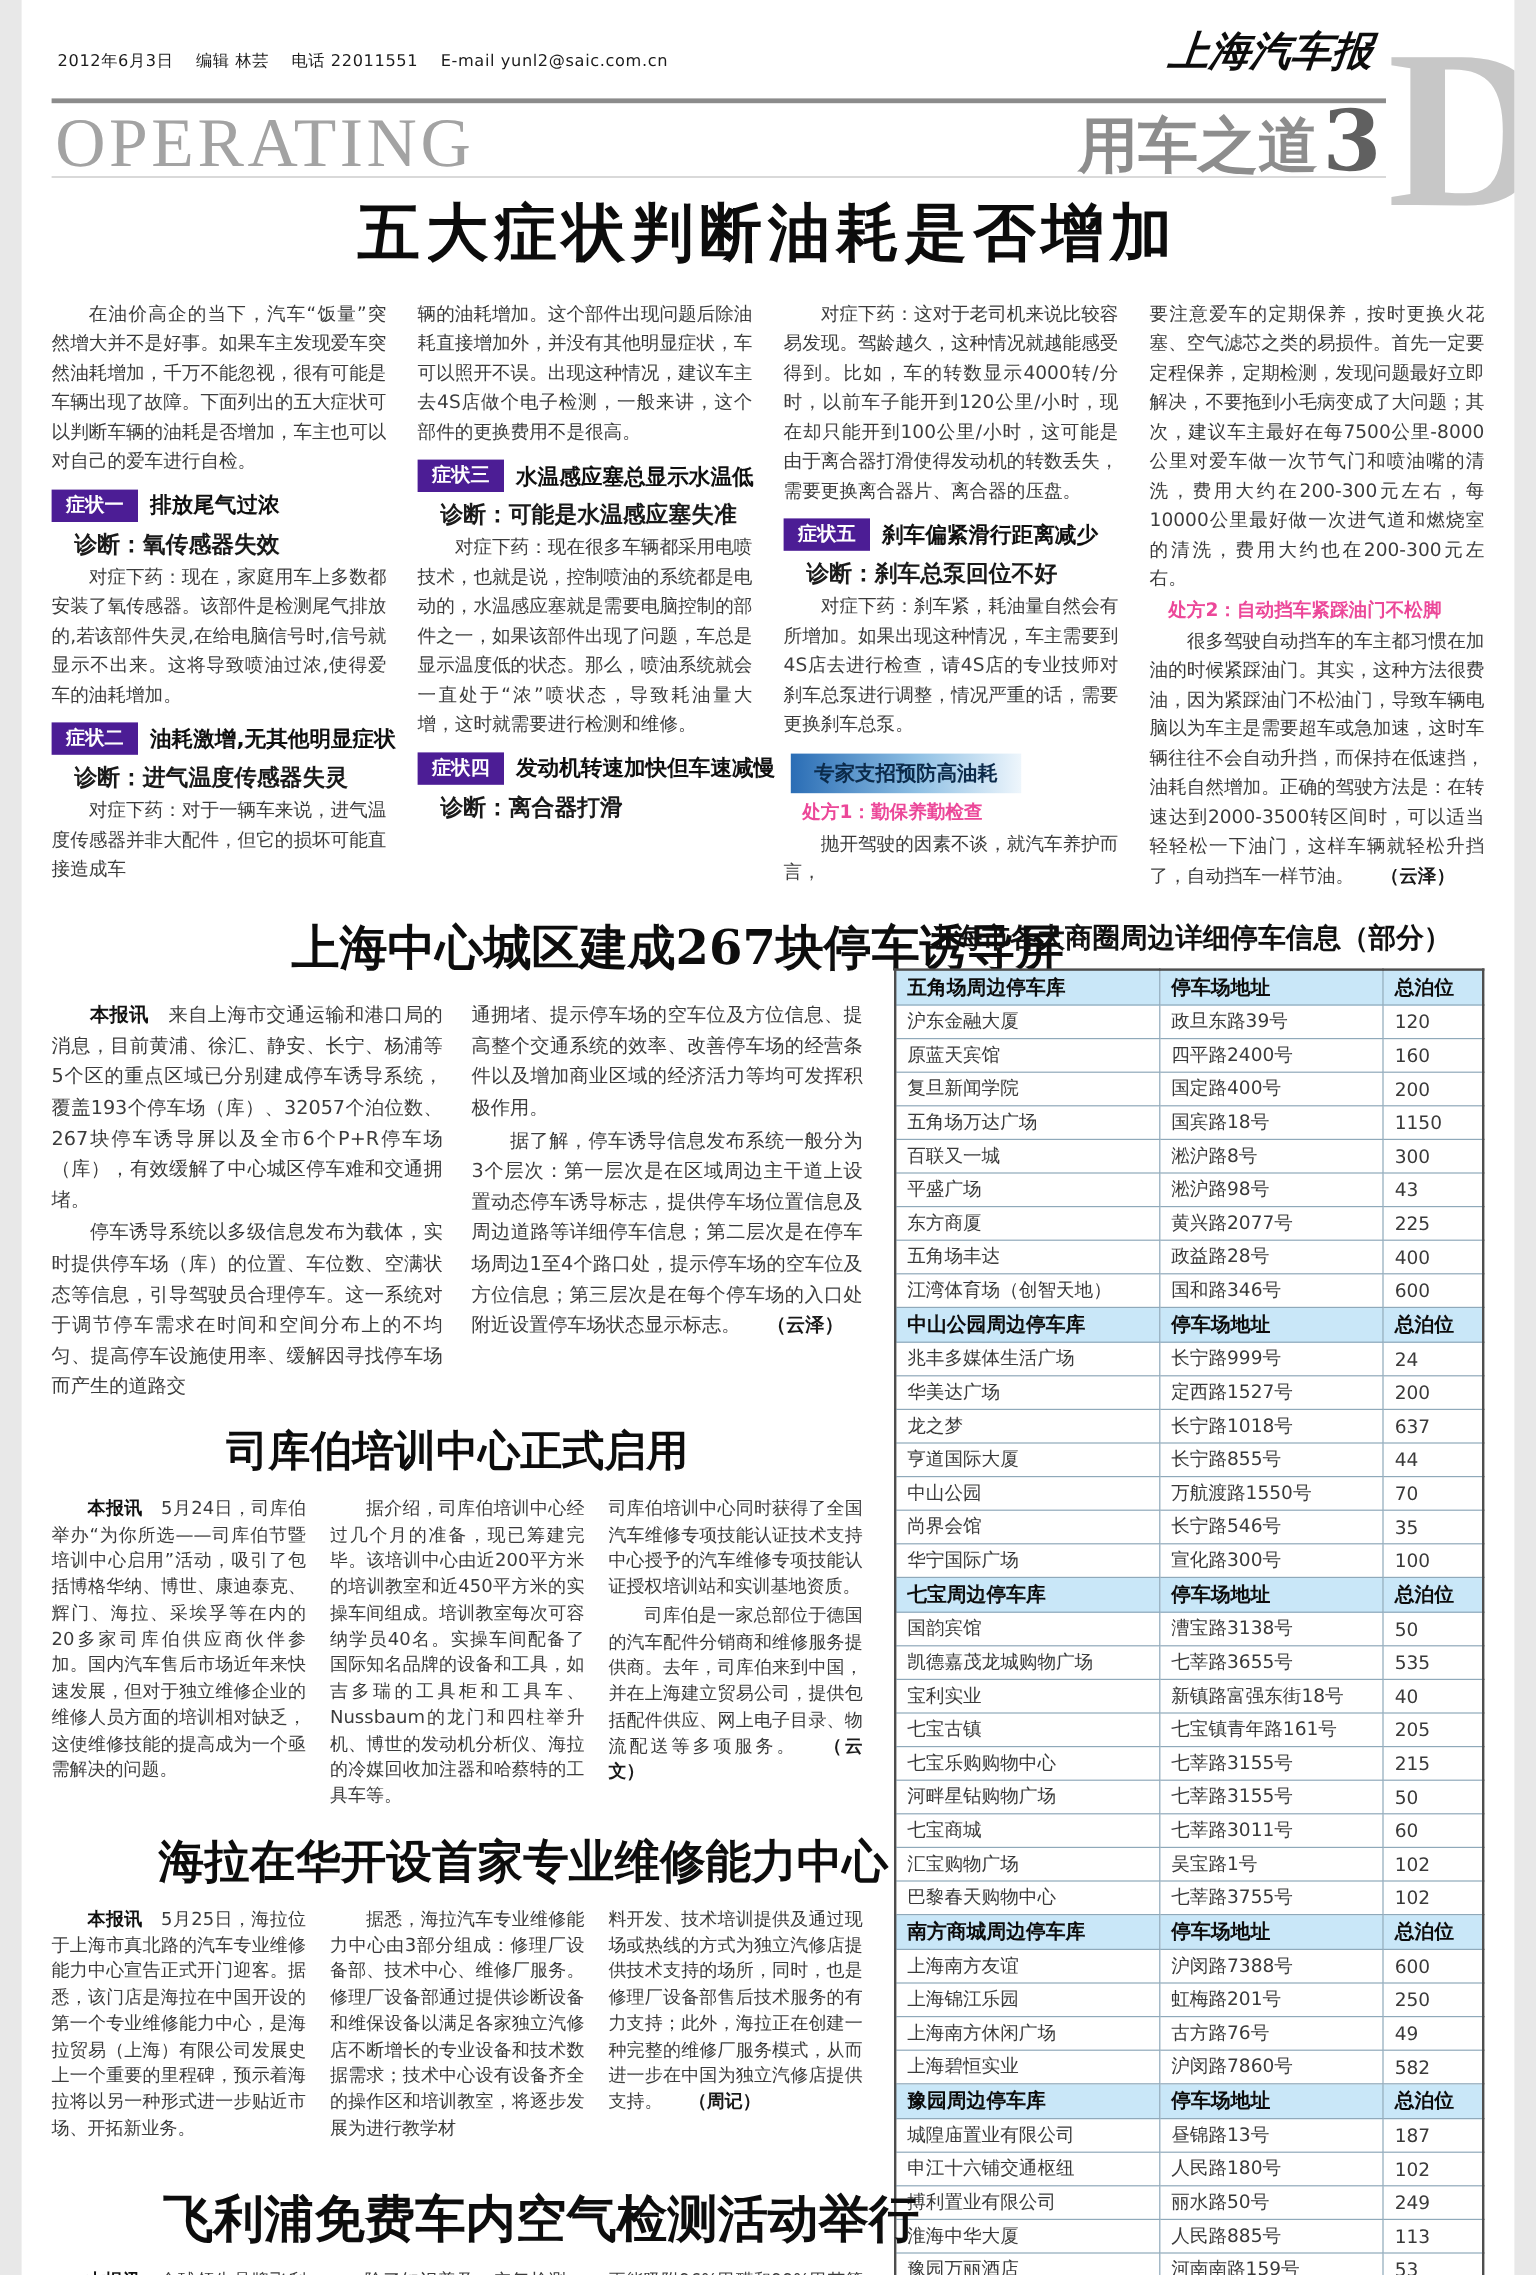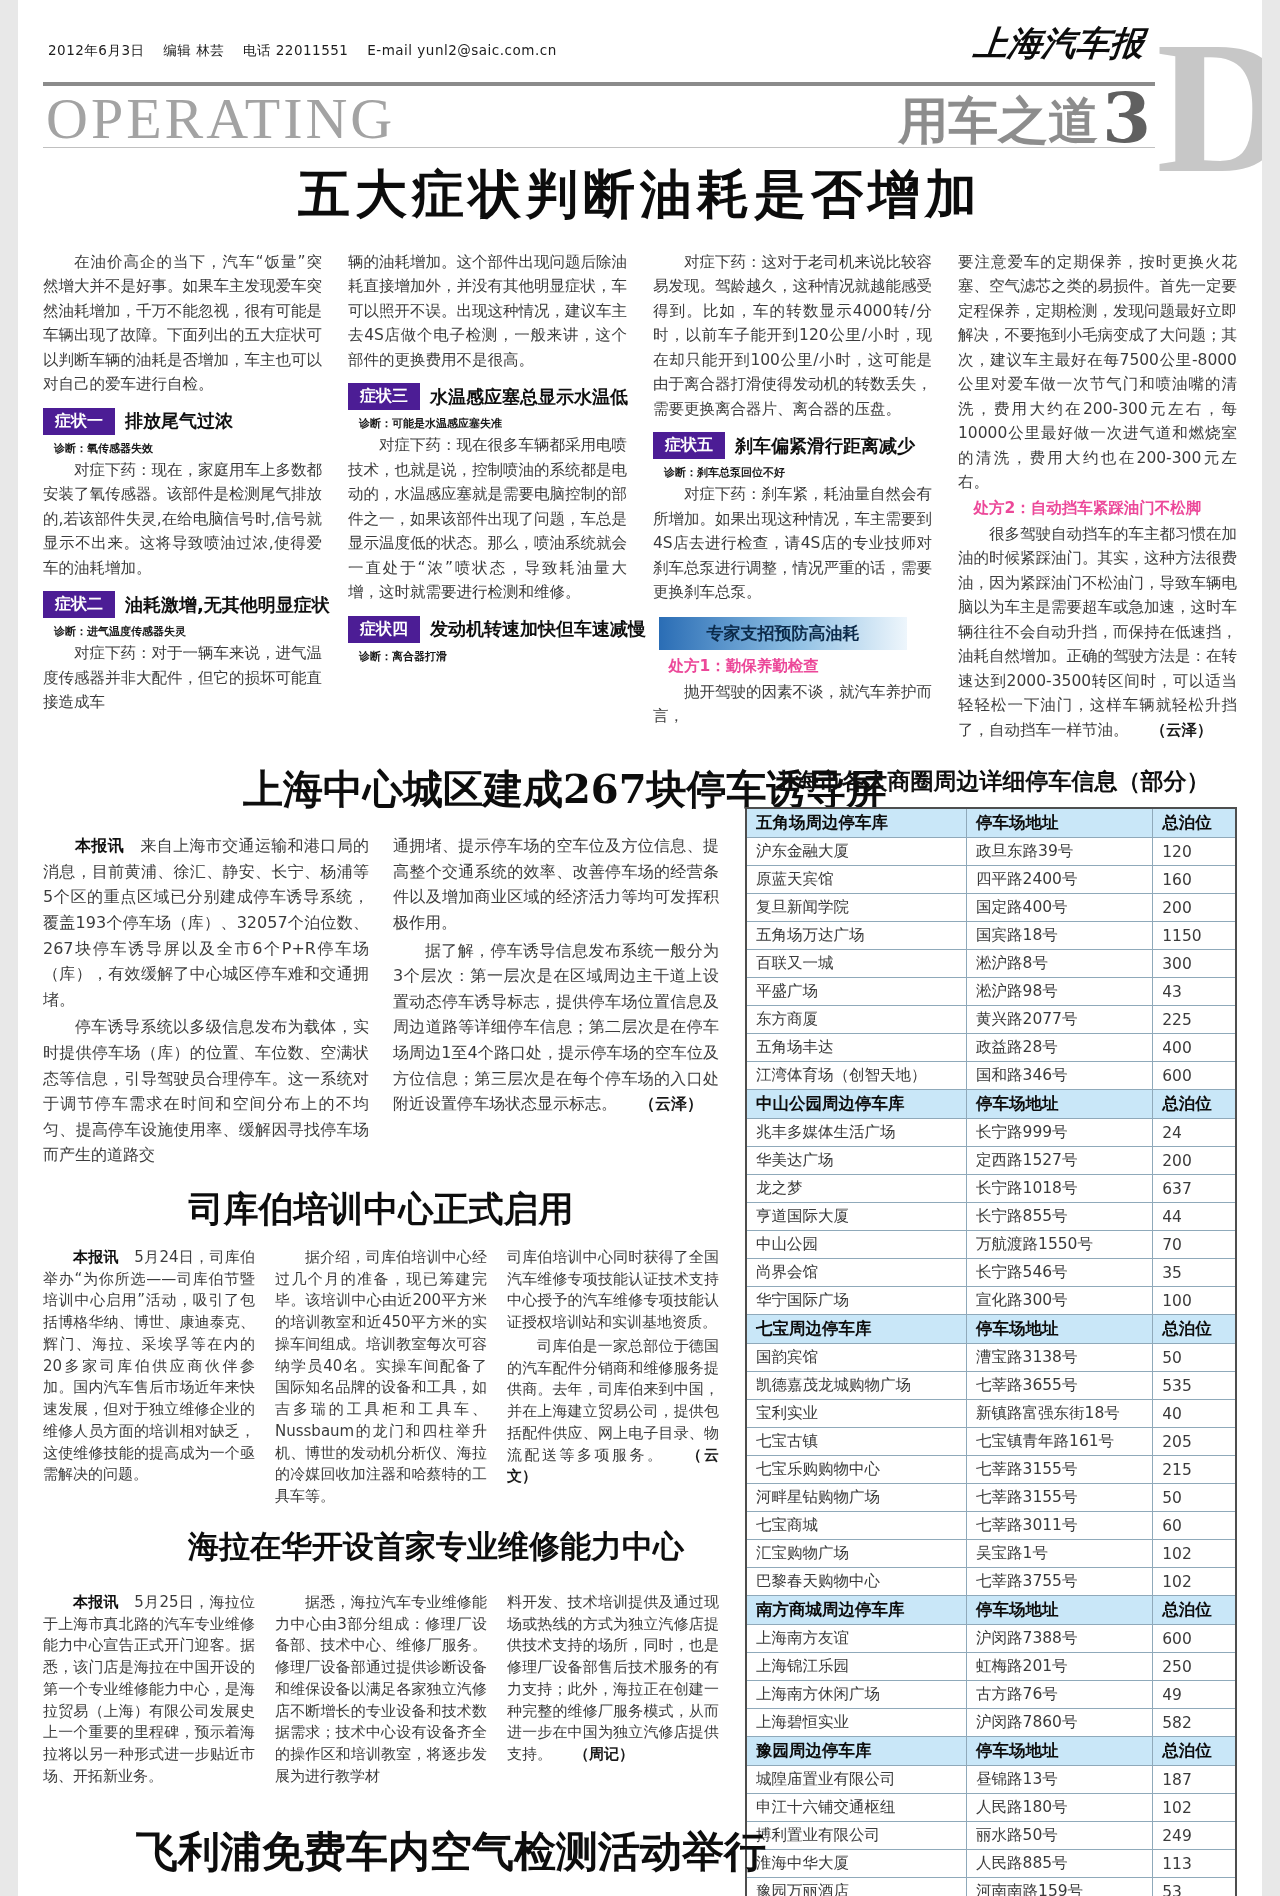--- a/index.html
+++ b/index.html
@@ -24,34 +24,34 @@
   
   .a1{padding:0 25px;}
   .a1-title{margin:10px 0 20px;text-align:center;font-size:52px;font-weight:900;letter-spacing:5px;color:#0c0c0c;}
   .cols4{display:flex;gap:26px;}
   .cols4 .col{flex:1;min-width:0;}
   .para{font-size:15.5px;line-height:1.58;text-align:justify;margin:0 0 2px;color:#3c3c3c;}
   .indent{text-indent:2em;}
   .badge-row{display:flex;align-items:center;gap:10px;margin:11px 0 6px;}
   .badge{flex:0 0 auto;background:#4c1d95;color:#fff;font-weight:bold;font-size:16px;padding:3px 12px;}
   .badge-heading{font-weight:bold;font-size:18px;color:#101010;white-space:nowrap;}
-  .diag{font-weight:bold;font-size:11px;color:#1a1a1a;margin:2px 0;text-indent:1em;}
-  .expert-box{width:66%;margin:12px 0 6px 6px;padding:5px 32px;text-align:center;font-weight:bold;font-size:17px;color:#0b2a4a;
+  .diag{font-weight:bold;font-size:19px;color:#1a1a1a;margin:2px 0;text-indent:1em;}
+  .expert-box{width:66%;margin:12px 0 6px 6px;padding:5px 4px;text-align:center;font-weight:bold;font-size:17px;color:#0b2a4a;
               background:linear-gradient(90deg,#2a6db5 0%,#8fc0e4 55%,#eef6fc 100%);}
   .rx-title{font-weight:bold;font-size:15.5px;color:#ec4899;margin:3px 0;text-indent:1em;}
   .byline{font-weight:bold;color:#1a1a1a;padding-left:22px;}
   
   .lower{display:flex;gap:26px;padding:0 25px;margin-top:4px;}
   .left-zone{width:676px;flex:0 0 676px;}
   .right-zone{flex:1;min-width:0;}
   .art-title{font-family:"DejaVu Serif","Liberation Serif",serif;font-weight:bold;color:#0d0d0d;
              text-align:center;white-space:nowrap;}
   .a2-title{font-size:40px;margin:14px 0 16px;text-align:left;padding-left:200px;}
   .a3-title{font-size:35px;margin:16px 0 14px;}
-  .a4-title{font-size:31px;margin:16px 0 24px;transform:translateX(55px);}
+  .a4-title{font-size:38px;margin:16px 0 12px;transform:translateX(55px);}
   .a5-title{font-size:42px;margin:34px 0 14px;transform:translateX(70px);}
   .cols2{display:flex;gap:24px;}
   .cols2 .col{flex:1;min-width:0;}
   .cols3{display:flex;gap:20px;}
   .cols3 .col{flex:1;min-width:0;}
   .a2 .para{font-size:16px;line-height:1.6;}
   .a3 .para,.a4 .para,.a6 .para{font-size:15px;line-height:1.45;}
   .a5 .para{font-size:14.5px;line-height:1.42;}
   .lead{font-weight:bold;color:#111;}
   

